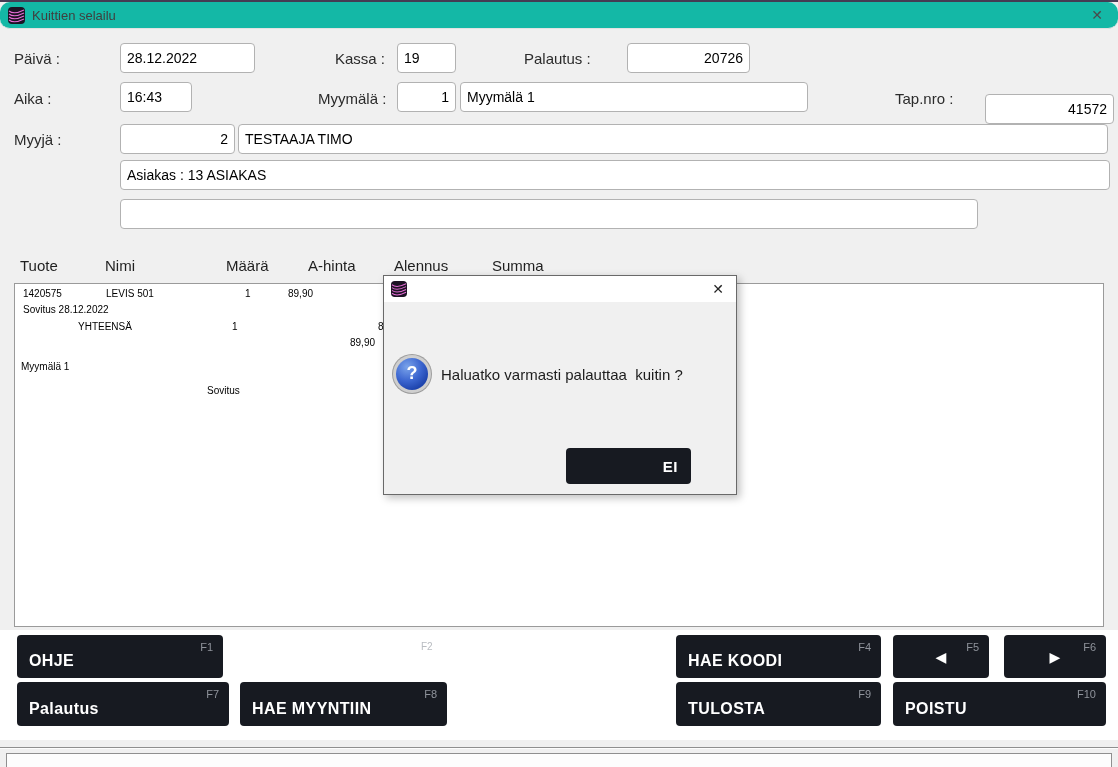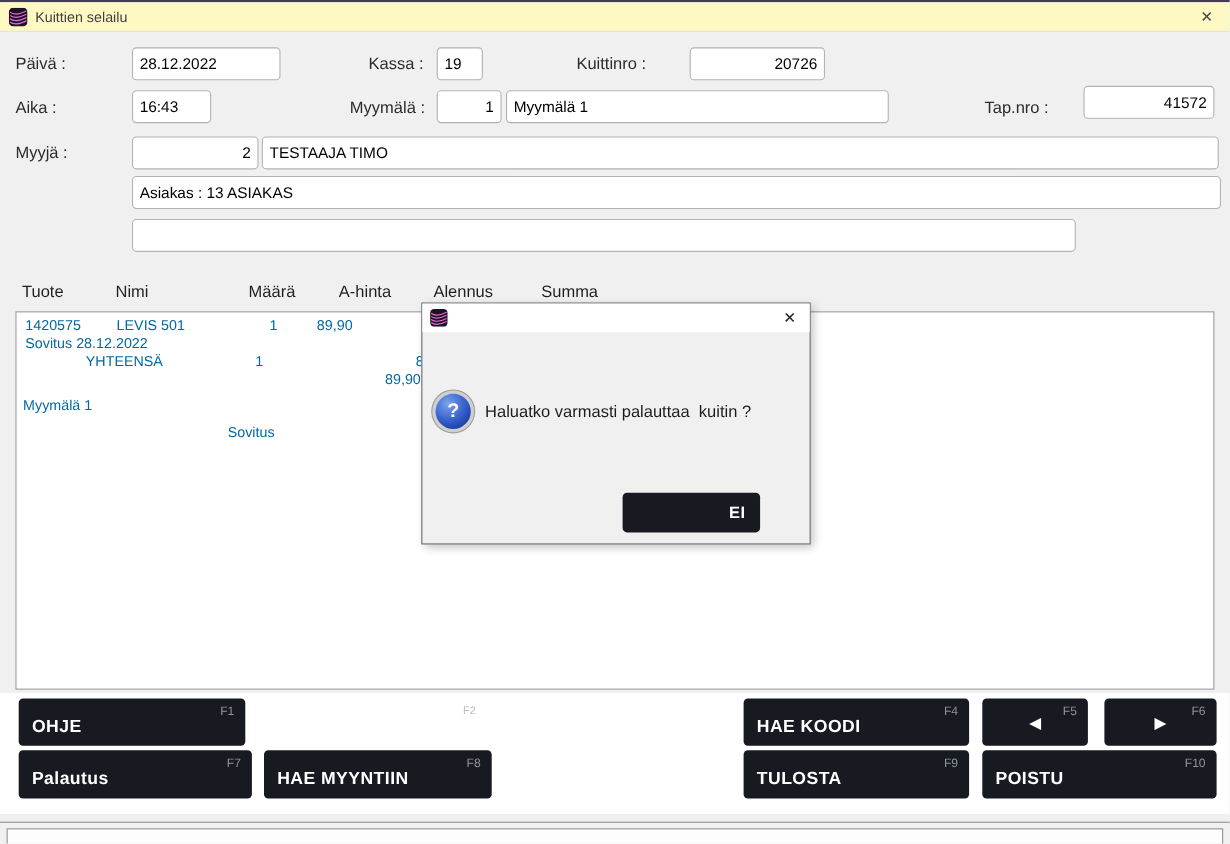--- a/index.html
+++ b/index.html
@@ -1,34 +1,34 @@
 <!DOCTYPE html>
 <html><head>
 <meta charset="utf-8">
 <style>
   * { margin:0; padding:0; box-sizing:border-box; }
   html,body { width:1118px; height:767px; }
   body { font-family:"Liberation Sans", sans-serif; background:#f0f0f0; overflow:hidden; }
   #window { position:relative; width:1118px; height:767px; background:#f0f0f0; border-top:2px solid #453c54; overflow:hidden; }
 
   
-  .titlebar { position:absolute; left:0; top:0; width:100%; height:27px; background:#fef9c3; border-bottom:1px solid #e2e2e2; }
+  .titlebar { position:absolute; left:0; top:0; width:100%; height:27px; background:#14b8a6; border-bottom:1px solid #e2e2e2;border-radius:10px; }
   .titlebar .app-icon { position:absolute; left:8px; top:5px; }
   .titlebar .title { position:absolute; left:32px; top:6px; font-size:13px; color:#3f3f3f; }
   .close-btn { position:absolute; right:10px; top:4px; width:22px; height:19px; font-size:14px; color:#4a4a4a; text-align:center; line-height:19px; cursor:pointer; }
 
   
   .lbl { position:absolute; font-size:15px; color:#2b2b2b; }
   .field { position:absolute; height:30px; background:#fff; border:1px solid #b2b2b2; border-radius:4px; font-size:14px; color:#000; padding:14px 6px; outline:none; font-family:"Liberation Sans", sans-serif; }
   .field.r { text-align:right; }
 
   
   .th { position:absolute; font-size:15px; color:#1f1f1f; }
   .grid { position:absolute; left:14px; top:281px; width:1090px; height:344px; background:#fff; border:1px solid #9a9a9a; }
-  .cell { position:absolute; font-size:13px; color:#0369a1; white-space:nowrap; }
+  .cell { position:absolute; font-size:10px; color:#000000; white-space:nowrap; }
 
   
   .panel { position:absolute; left:0; top:628px; width:100%; height:110px; background:#ffffff; }
   .kbtn { position:absolute; background:#171a21; border-radius:4px; color:#fff; cursor:pointer; }
   .kbtn .blabel { position:absolute; left:12px; bottom:8px; font-size:16px; font-weight:700; letter-spacing:.4px; }
   .kbtn .fkey { position:absolute; right:10px; top:6px; font-size:11px; color:#8f939b; font-weight:400; }
   .kbtn .arrow { position:absolute; left:0; right:0; top:14px; text-align:center; font-size:14px; color:#fff; }
   .f2-float { position:absolute; left:421px; top:639px; font-size:10px; color:#b9bcc1; }
 
   .sep { position:absolute; left:0; top:745px; width:100%; height:2px; background:#8f8f8f; border-bottom:1px solid #fdfdfd; }
@@ -58,33 +58,33 @@
       <path d="M1 7 Q6 11 16 6" stroke="#e36bd4" stroke-width="1.1" fill="none"></path>
       <path d="M1 10 Q6 14 16 9" stroke="#e36bd4" stroke-width="1.1" fill="none"></path>
       <path d="M1 13 Q6 17 16 12" stroke="#e36bd4" stroke-width="1.1" fill="none"></path>
     </svg>
     <span class="title">Kuittien selailu</span>
     <div class="close-btn">✕</div>
   </div>
 
   <span class="lbl" style="left:14px; top:48px;">Päivä :</span>
   <span class="lbl" style="left:335px; top:48px;">Kassa :</span>
-  <span class="lbl" style="left:524px; top:48px;">Kuittinro :</span>
+  <span class="lbl" style="left:524px; top:48px;">Palautus :</span>
   <span class="lbl" style="left:14px; top:88px;">Aika :</span>
   <span class="lbl" style="left:318px; top:88px;">Myymälä :</span>
   <span class="lbl" style="left:895px; top:88px;">Tap.nro :</span>
   <span class="lbl" style="left:14px; top:129px;">Myyjä :</span>
 
   <input class="field" style="left: 120px; top: 41px; width: 135px;" value="28.12.2022">
-  <input class="field" style="left: 397px; top: 41px; width: 42px;" value="19">
+  <input class="field" style="left: 397px; top: 41px; width: 59px;" value="19">
   <input class="field r" style="left: 627px; top: 41px; width: 123px;" value="20726">
   <input class="field" style="left: 120px; top: 80px; width: 72px;" value="16:43">
   <input class="field r" style="left: 397px; top: 80px; width: 59px;" value="1">
   <input class="field" style="left: 460px; top: 80px; width: 348px;" value="Myymälä 1">
-  <input class="field r" style="left: 985px; top: 76px; width: 119px;" value="41572">
+  <input class="field r" style="left: 985px; top: 92px; width: 129px;" value="41572">
   <input class="field r" style="left: 120px; top: 122px; width: 115px;" value="2">
   <input class="field" style="left: 238px; top: 122px; width: 870px;" value="TESTAAJA TIMO">
   <input class="field" style="left: 120px; top: 158px; width: 990px;" value="Asiakas : 13 ASIAKAS">
   <input class="field" style="left: 120px; top: 197px; width: 858px;" value="">
 
   <span class="th" style="left:20px;  top:255px;">Tuote</span>
   <span class="th" style="left:105px; top:255px;">Nimi</span>
   <span class="th" style="left:226px; top:255px;">Määrä</span>
   <span class="th" style="left:308px; top:255px;">A-hinta</span>
   <span class="th" style="left:394px; top:255px;">Alennus</span>

